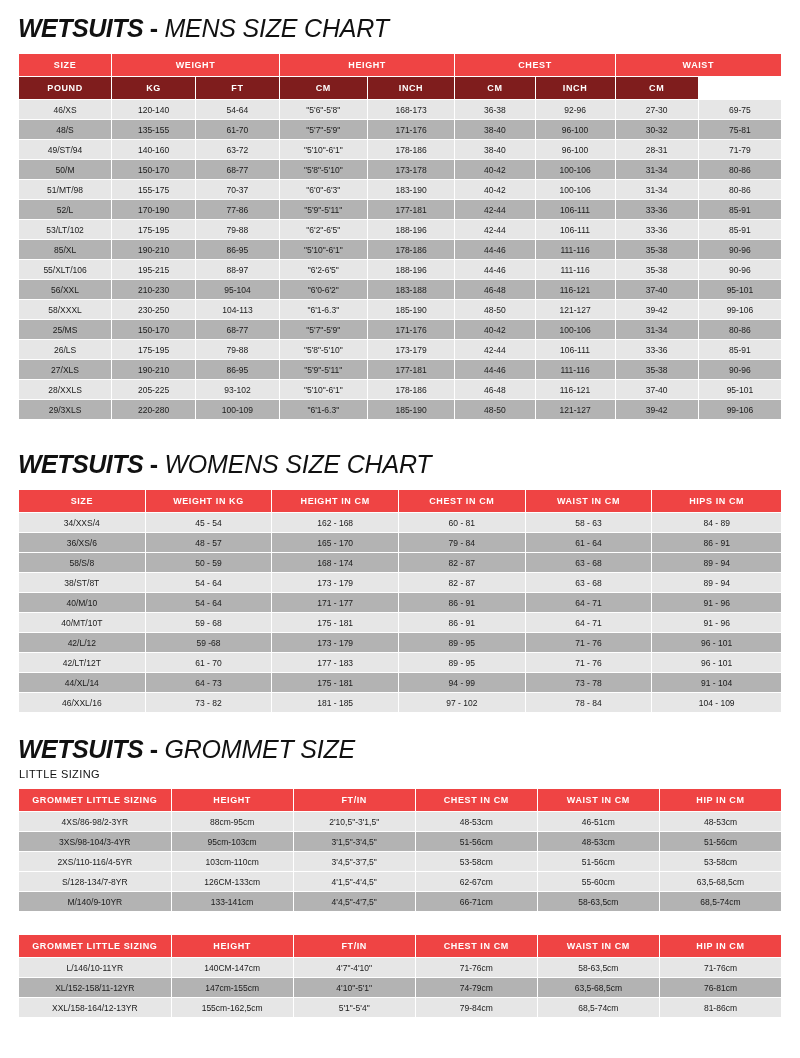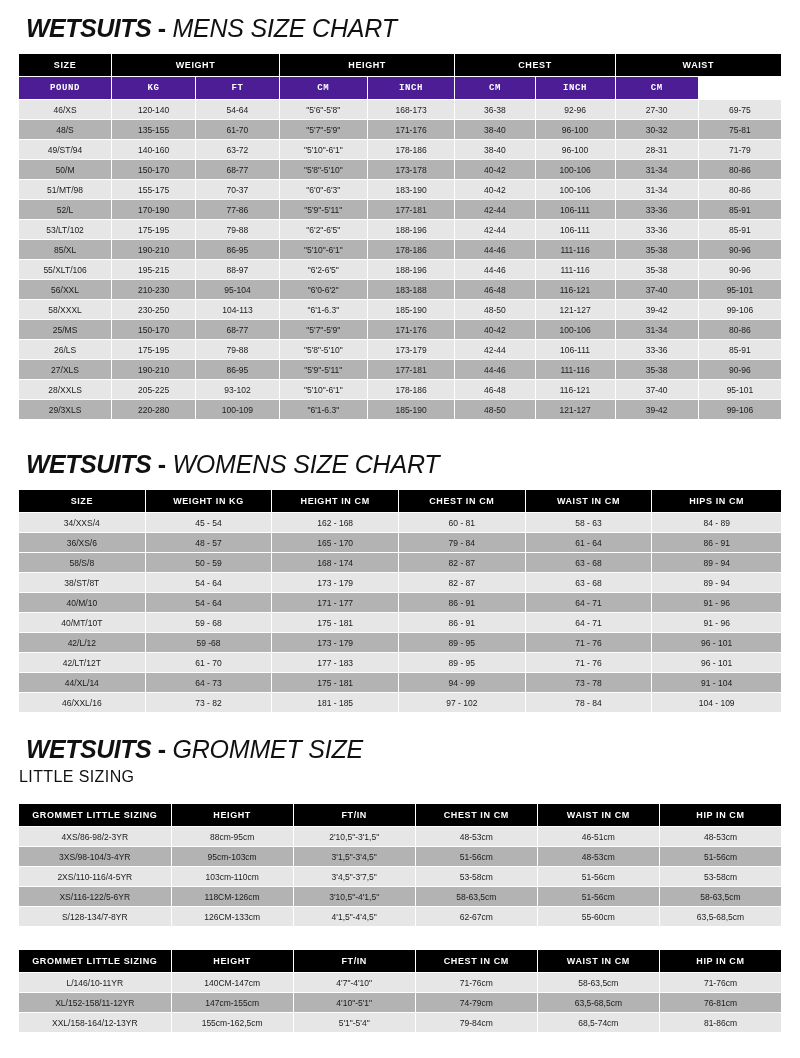--- a/index.html
+++ b/index.html
@@ -11,21 +11,21 @@
   .page {
     width: 800px;
     min-height: 1058px;
     margin: 0 auto;
     padding: 14px 18px 8px 18px;
     background: #ffffff;
     position: relative;
   }
   
   .title-block {
-    margin: 0 0 10px 8px;
+    margin: 0 0 10px 0;
     white-space: nowrap;
   }
   .title-block .brand {
     font-size: 25px;
     font-weight: bold;
     font-style: italic;
     letter-spacing: -0.5px;
     color: #111;
   }
   .title-block .dash {
@@ -34,48 +34,47 @@
     color: #111;
     padding: 0 2px;
   }
   .title-block .sub {
     font-size: 25px;
     font-style: italic;
     color: #111;
     letter-spacing: -0.2px;
   }
   .little-sizing {
-    font-size: 16px;
+    font-size: 11px;
     color: #111;
     letter-spacing: 0.4px;
-    margin: -6px 0 17px 1px;
+    margin: -6px 0 8px 1px;
   }
   
   table.chart {
     width: 100%;
     border-collapse: collapse;
     table-layout: fixed;
   }
   table.chart th, table.chart td {
     border: 1px solid #ffffff;
     text-align: center;
     vertical-align: middle;
   }
   table.chart thead th {
-    background: #000000;
+    background: #ef4444;
     color: #ffffff;
     font-size: 9px;
     font-weight: bold;
     letter-spacing: 0.6px;
     padding: 6px 2px;
     text-transform: uppercase;
   }
   table.chart thead.sub th {
-    background: #4c1d95;
-    font-family: Liberation Mono, monospace;
+    background: #7f1d1d;
   }
   table.chart tbody td {
     font-size: 8.5px;
     color: #1a1a1a;
     padding: 4.5px 2px;
     background: #e6e6e6;
   }
   table.chart tbody tr.alt td {
     background: #b3b3b3;
   }
@@ -469,36 +468,36 @@
             <td>51-56cm</td>
           </tr>
           <tr>
             <td>2XS/110-116/4-5YR</td>
             <td>103cm-110cm</td>
             <td>3'4,5"-3'7,5"</td>
             <td>53-58cm</td>
             <td>51-56cm</td>
             <td>53-58cm</td>
           </tr>
-          <tr class="alt">
-            <td>XS/116-122/5-6YR</td>
-            <td>118CM-126cm</td>
-            <td>3'10,5"-4'1,5"</td>
-            <td>58-63,5cm</td>
-            <td>51-56cm</td>
-            <td>58-63,5cm</td>
-          </tr>
           <tr>
             <td>S/128-134/7-8YR</td>
             <td>126CM-133cm</td>
             <td>4'1,5"-4'4,5"</td>
             <td>62-67cm</td>
             <td>55-60cm</td>
             <td>63,5-68,5cm</td>
           </tr>
+          <tr class="alt">
+            <td>M/140/9-10YR</td>
+            <td>133-141cm</td>
+            <td>4'4,5"-4'7,5"</td>
+            <td>66-71cm</td>
+            <td>58-63,5cm</td>
+            <td>68,5-74cm</td>
+          </tr>
         </tbody>
     </table>
 
     <div class="gap-md"></div>
 
     <table class="chart">
       <colgroup>
         <col style="width:20%">
           <col style="width:16%">
           <col style="width:16%">

